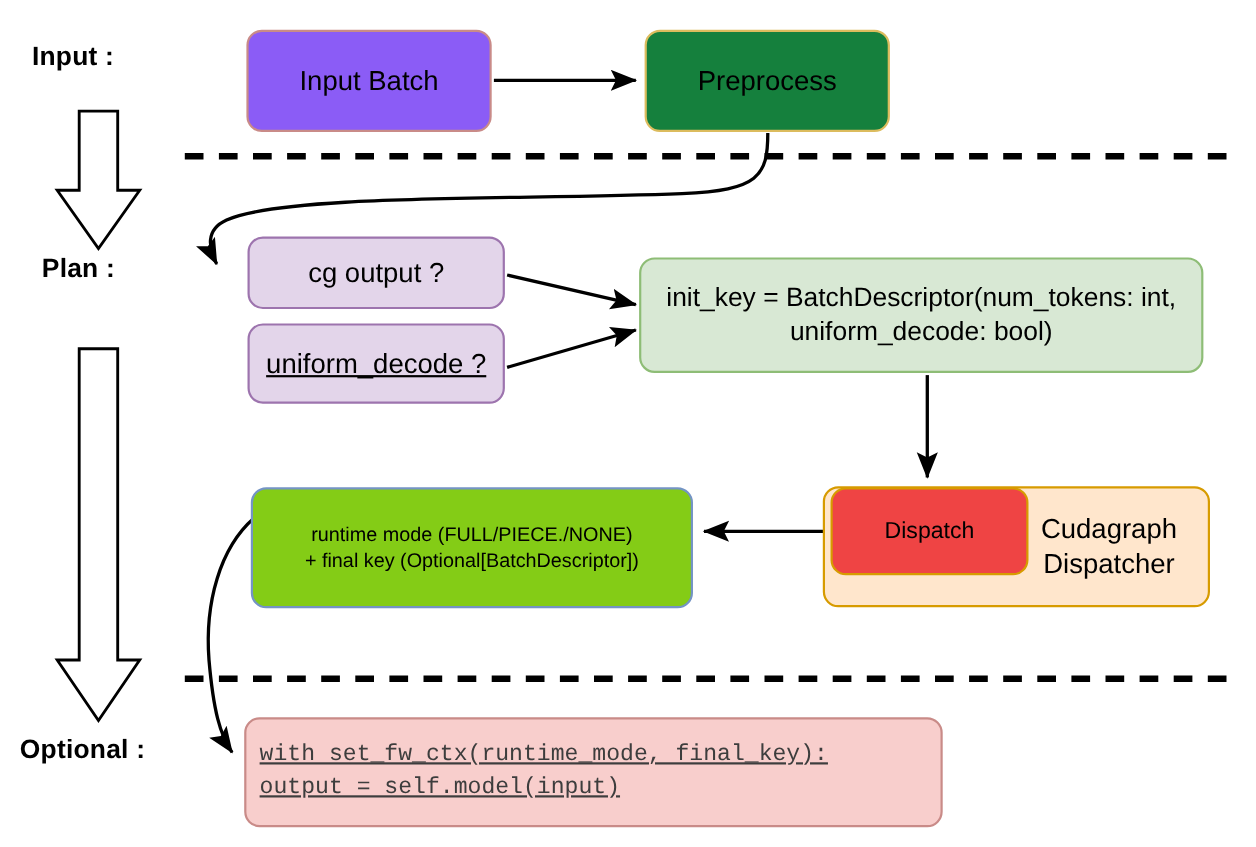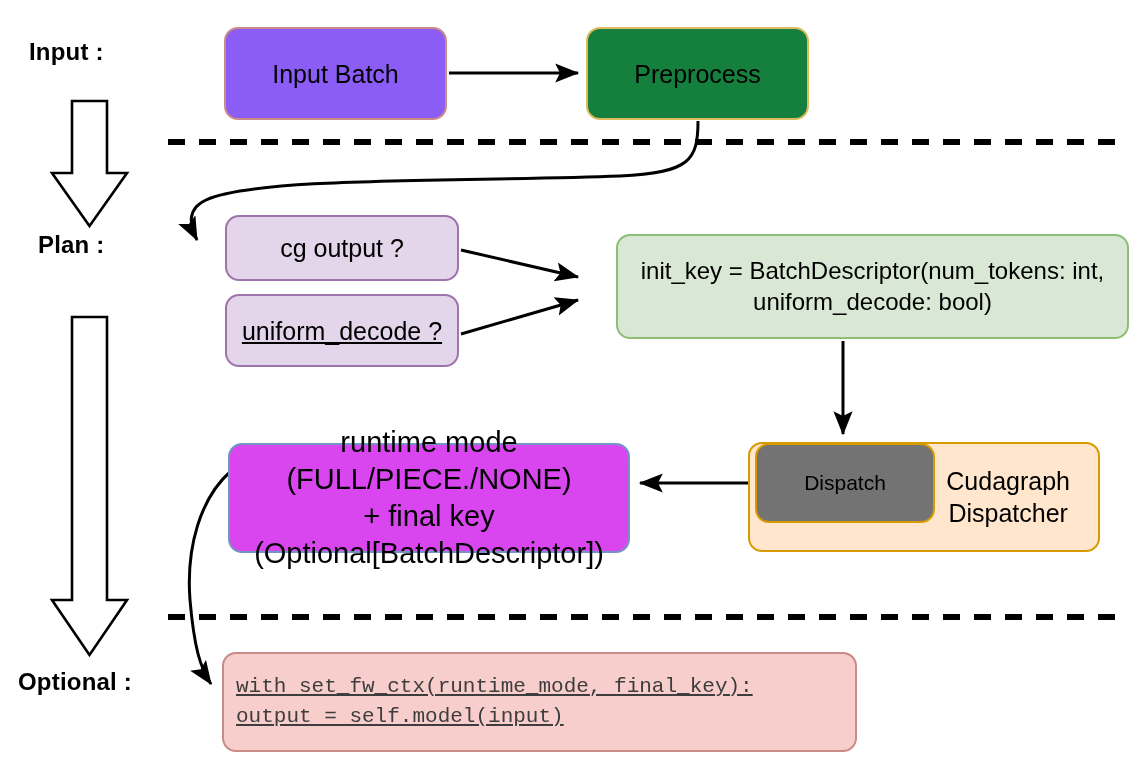--- a/index.html
+++ b/index.html
@@ -67,41 +67,41 @@
     background: #e3d5ea; border-color: #9d74ae;
     font-size: 25px;
   }
   .n-uniform-decode {
     left: 225px; top: 294px; width: 234px; height: 73px;
     background: #e3d5ea; border-color: #9d74ae;
     font-size: 25px;
     text-decoration: underline;
   }
   .n-init-key {
-    left: 616px; top: 234px; width: 513px; height: 105px;
+    left: 581px; top: 234px; width: 513px; height: 105px;
     background: #d8e8d4; border-color: #8ebd76;
     font-size: 24px;
     padding: 0 10px;
   }
   .n-runtime-mode {
     left: 228px; top: 443px; width: 402px; height: 110px;
-    background: #d946ef; border-color: #7494c4;
-    font-size: 29px;
+    background: #84cc16; border-color: #7494c4;
+    font-size: 18px;
     padding: 0 6px;
   }
   .n-cudagraph-dispatcher {
     left: 748px; top: 442px; width: 352px; height: 110px;
     background: #ffe6cc; border-color: #d79b00;
     font-size: 25px;
     justify-content: flex-end;
     padding-right: 28px;
   }
   .n-dispatch {
     left: 755px; top: 443px; width: 180px; height: 80px;
-    background: #737373; border-color: #d79b00;
+    background: #ef4444; border-color: #d79b00;
     font-size: 21px;
     z-index: 4;
   }
   .n-code {
     left: 222px; top: 652px; width: 635px; height: 100px;
     background: #f8cecc; border-color: #c98b88;
     font-family: "Liberation Mono", "DejaVu Sans Mono", monospace;
     font-size: 21px;
     color: #3d3d3d;
     justify-content: flex-start;

